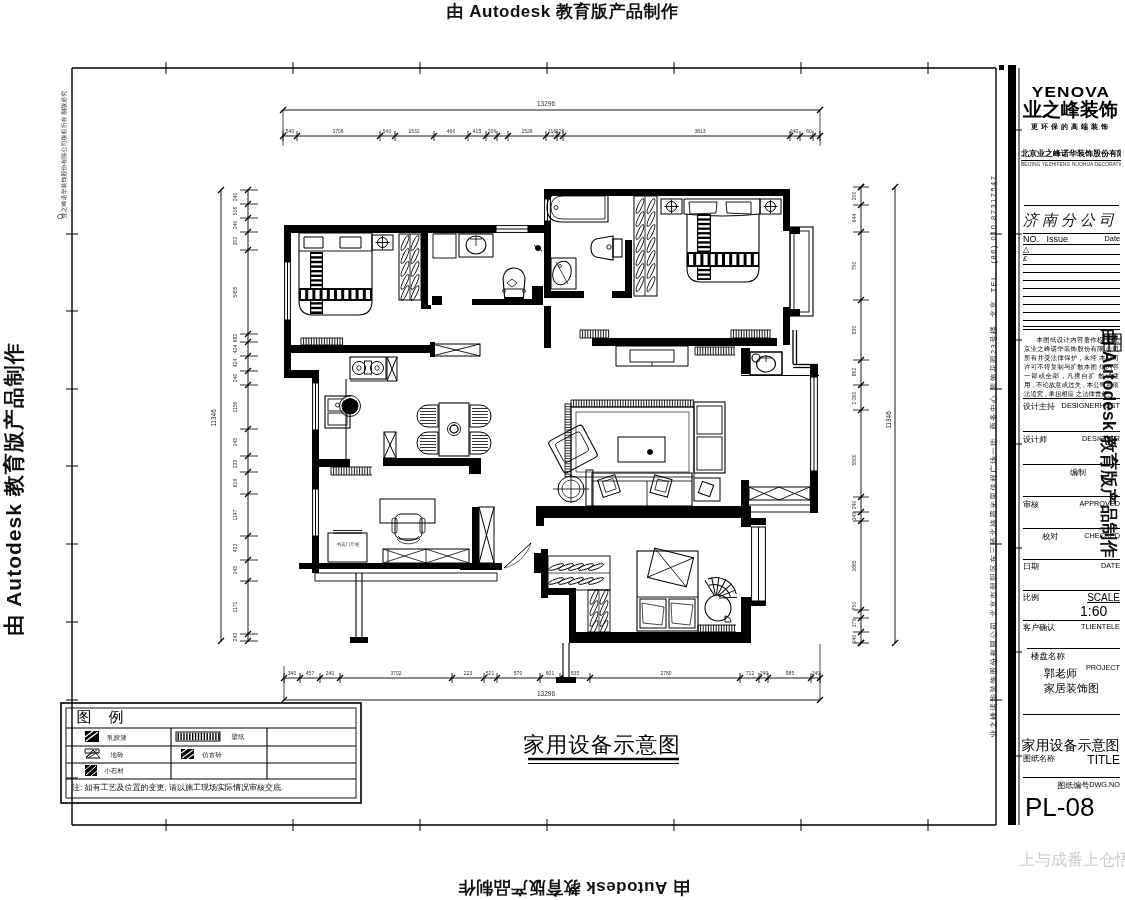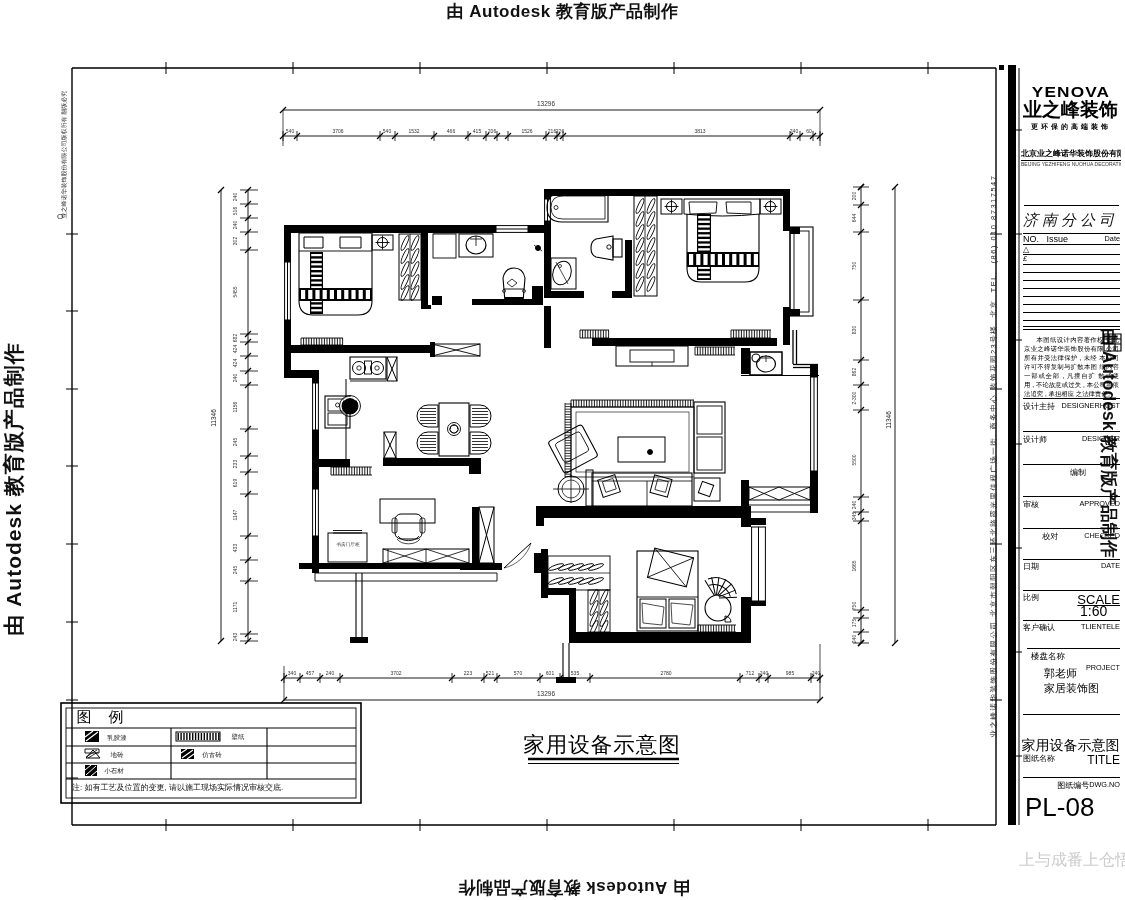--- a/index.html
+++ b/index.html
@@ -799,21 +799,21 @@
   <div class="abs" style="left:4px;top:369px;width:97px;font-size:8px;color:#000;white-space:nowrap;">设计师<span style="float:right;font-size:7.3px;">DESIGNER</span></div>
   <div class="abs" style="left:4px;top:399px;width:97px;border-top:1.5px solid #000;"></div>
   <div class="abs" style="left:4px;top:402px;width:97px;font-size:8px;color:#000;white-space:nowrap;padding-left:47px;">编制<span style="float:right;font-size:7.3px;">DRAWN</span></div>
   <div class="abs" style="left:4px;top:431px;width:97px;border-top:1.5px solid #000;"></div>
   <div class="abs" style="left:4px;top:434px;width:97px;font-size:8px;color:#000;white-space:nowrap;">审核<span style="float:right;font-size:7.3px;">APPROVED</span></div>
   <div class="abs" style="left:4px;top:463px;width:97px;border-top:1.5px solid #000;"></div>
   <div class="abs" style="left:4px;top:466px;width:97px;font-size:8px;color:#000;white-space:nowrap;text-align:right;">校对<span style="float:right;font-size:7.3px;margin-left:26px;">CHECKED</span></div>
   <div class="abs" style="left:4px;top:494px;width:97px;border-top:1.5px solid #000;"></div>
   <div class="abs" style="left:4px;top:496px;width:97px;font-size:8px;color:#000;white-space:nowrap;">日期<span style="float:right;font-size:7.3px;">DATE</span></div>
   <div class="abs" style="left:4px;top:525px;width:97px;border-top:1.5px solid #000;"></div>
-  <div class="abs" style="left:4px;top:527px;width:97px;font-size:8px;color:#000;white-space:nowrap;">比例<span style="float:right;font-size:13px;text-decoration:underline;">SCALE</span></div>
+  <div class="abs" style="left:4px;top:527px;width:97px;font-size:8px;color:#000;white-space:nowrap;">比例<span style="float:right;font-size:10px;text-decoration:underline;">SCALE</span></div>
   <div class="abs" style="left:30px;top:538px;font-size:14px;color:#000;margin-left:31px;">1:60</div>
   <div class="abs" style="left:4px;top:555px;width:97px;border-top:1.5px solid #000;"></div>
   <div class="abs" style="left:4px;top:557px;width:97px;font-size:8px;color:#000;white-space:nowrap;">客户确认<span style="float:right;font-size:7.3px;text-align:center;">TLIENTELE</span></div>
   <div class="abs" style="left:8px;top:583px;width:93px;border-top:1.5px solid #000;"></div>
   <div class="abs" style="left:12px;top:586px;width:89px;font-size:8.5px;color:#000;">楼盘名称<span style="float:right;font-size:7.3px;padding-left:38px;">PROJECT</span></div>
   <div class="abs" style="left:25px;top:601px;font-size:11px;color:#000;">郭老师</div>
   <div class="abs" style="left:25px;top:616px;font-size:11px;color:#000;text-align:right;">家居装饰图</div>
   <div class="abs" style="left:4px;top:649px;width:97px;border-top:1.5px solid #000;"></div>
   <div class="abs" style="left:4px;top:688px;width:97px;font-size:8px;color:#000;white-space:nowrap;">图纸名称<span style="float:right;font-size:12px;">TITLE</span></div>
   <div class="abs" style="left:1px;top:672px;width:101px;font-size:14px;color:#000;letter-spacing:0px;text-align:center;white-space:nowrap;">家用设备示意图</div>

